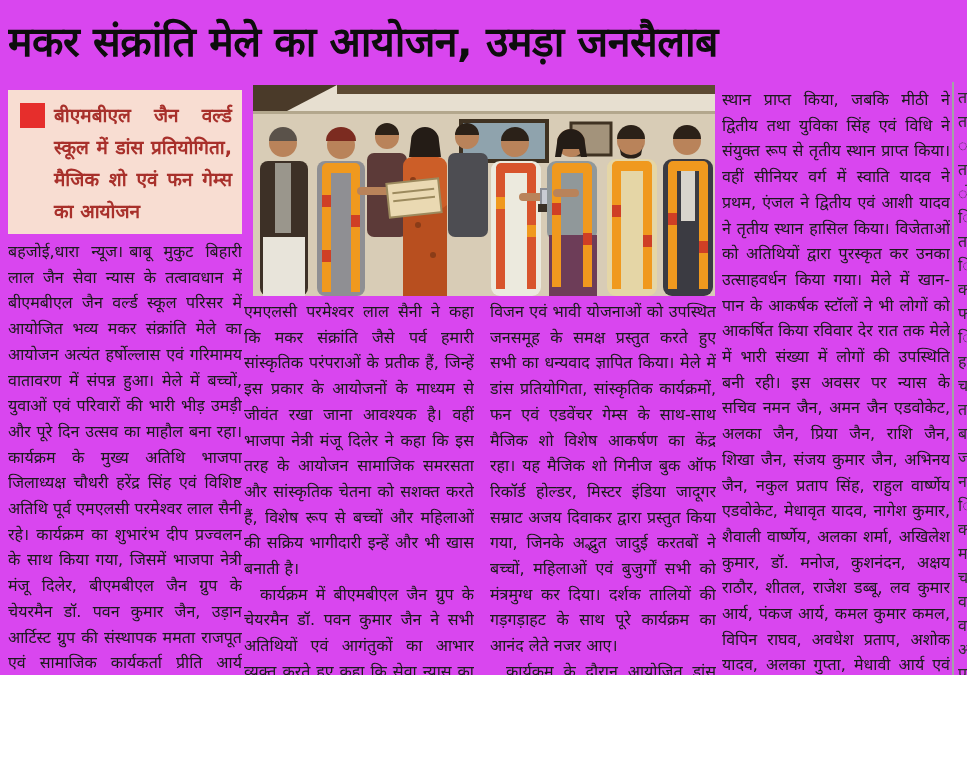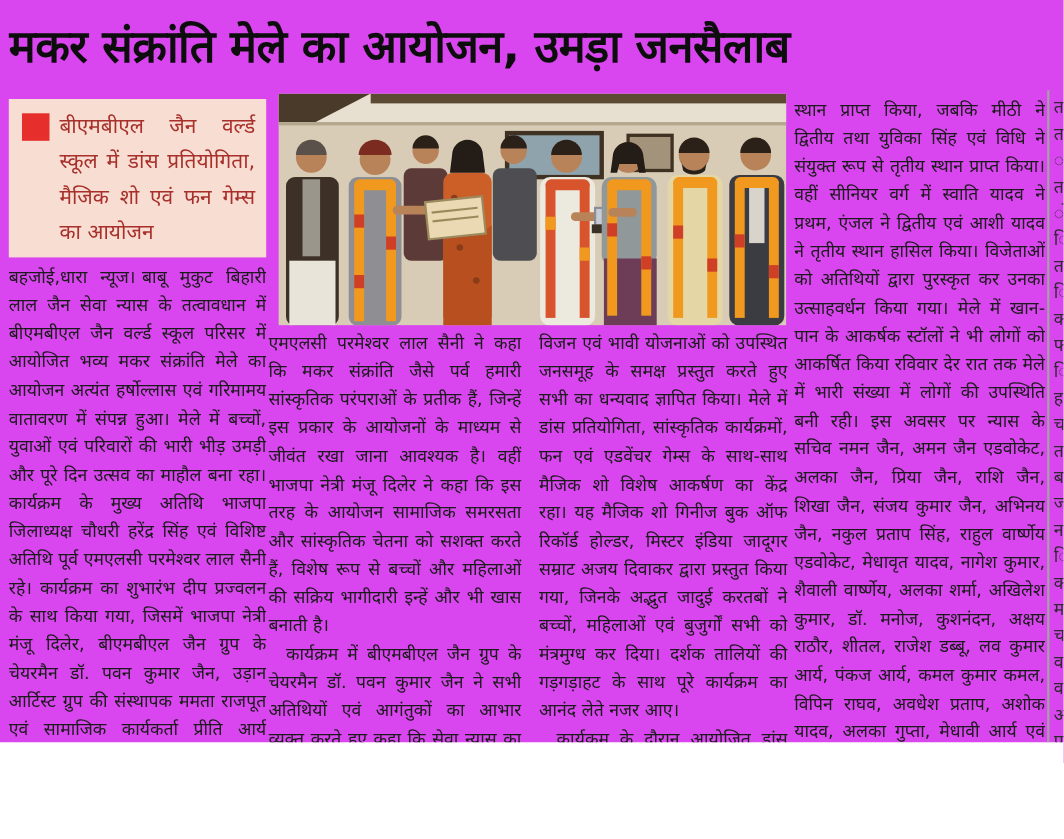--- a/index.html
+++ b/index.html
@@ -13,21 +13,21 @@
     white-space:nowrap;overflow:hidden;line-height:76px;margin:0;
   }
   .subhead-box{
     position:absolute;left:8px;top:90px;width:234px;height:144px;
     background:#f8ddd2;box-sizing:border-box;padding:9px 10px 8px 46px;
   }
   .red-square{
     position:absolute;left:12px;top:13px;width:25px;height:25px;background:#e62e2c;
   }
   .subhead-text{
-    font-size:19px;font-weight:400;color:#a8302b;line-height:32px;
+    font-size:19px;font-weight:700;color:#a8302b;line-height:32px;
     text-align:justify;
   }
   .photo{
     position:absolute;left:253px;top:85px;width:462px;height:211px;overflow:hidden;
   }
   .photo svg{display:block;width:100%;height:100%;}
   .col{
     position:absolute;overflow:hidden;
     font-size:16px;line-height:25.7px;text-align:justify;color:#1b1b1b;
   }

